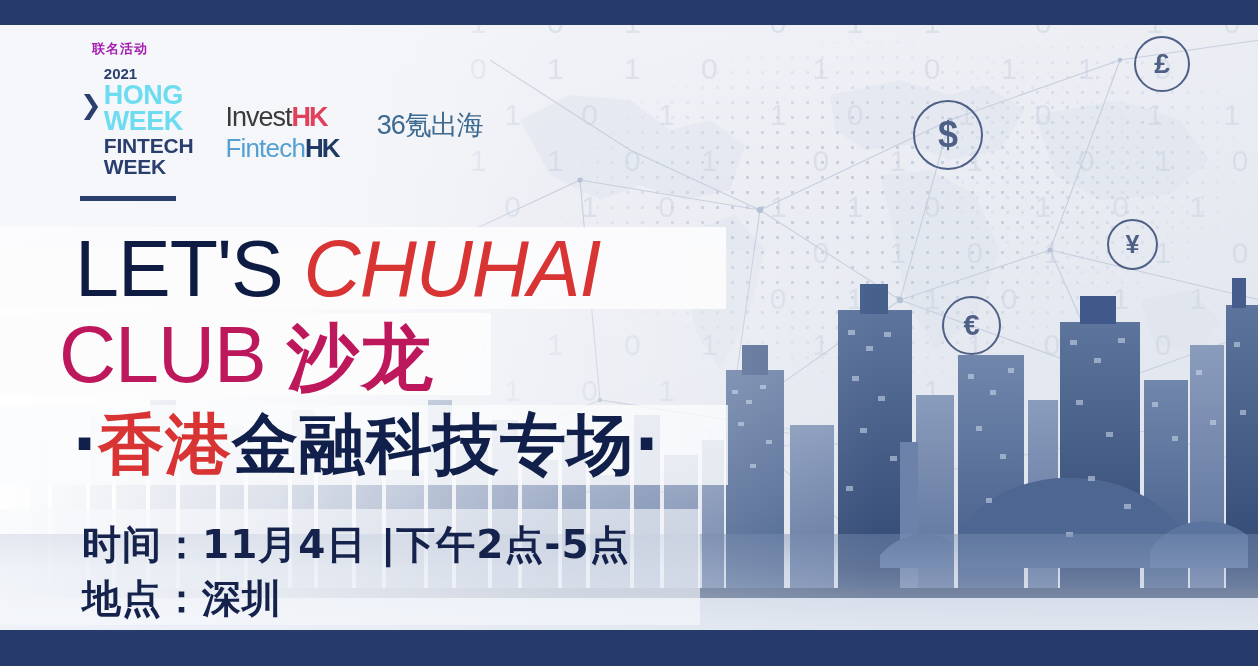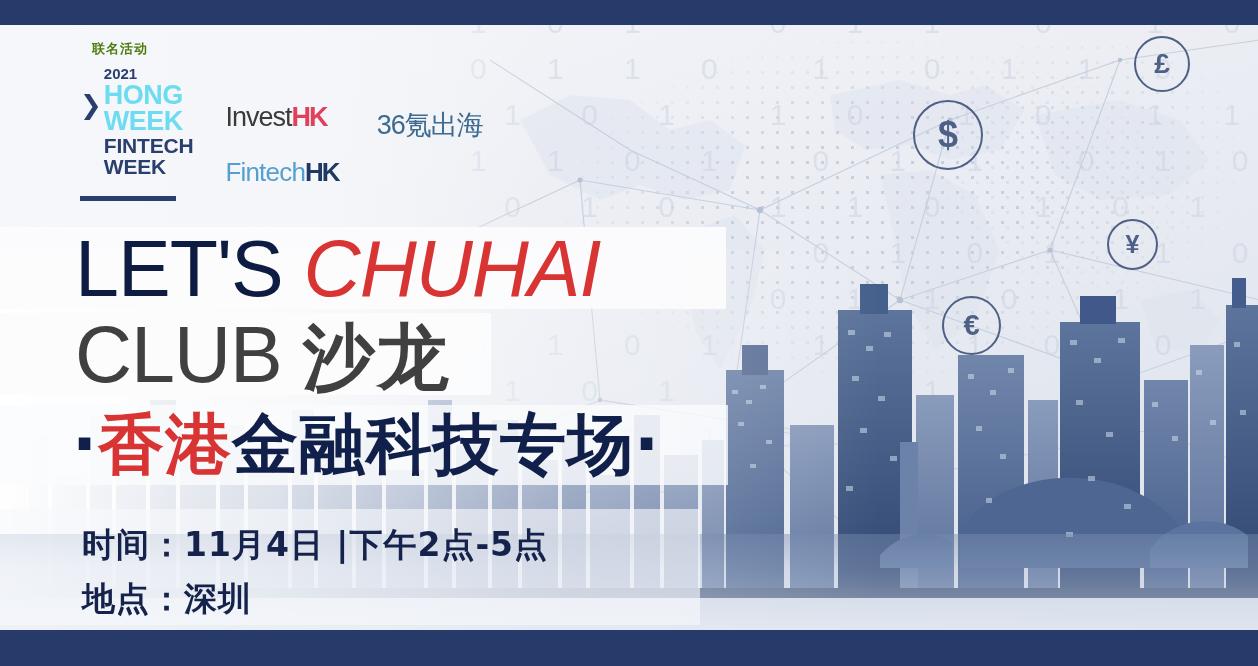--- a/index.html
+++ b/index.html
@@ -59,38 +59,38 @@
 
   
   .header-panel{
     position:absolute;left:0;top:25px;width:540px;height:205px;
     background:linear-gradient(90deg,#f6f7fa 0%,#f4f6f9 60%,rgba(240,242,247,.0) 100%);
   }
 
   
   .logo-row{position:absolute;left:80px;top:40px;}
   .cobrand{
-    font-size:13px;font-weight:bold;color:#4d7c0f;letter-spacing:1px;margin:0 0 8px 12px;
+    font-size:13px;font-weight:bold;color:#a21caf;letter-spacing:1px;margin:0 0 8px 12px;
   }
   .logos{display:flex;align-items:flex-start;}
 
   .hkfw{position:relative;display:flex;align-items:flex-start;}
   .hkfw .chev{
     color:#2b3f6e;font-size:26px;font-weight:bold;line-height:1;
     margin-top:26px;margin-right:2px;
   }
   .hkfw .stack{line-height:1;}
   .hkfw .yr{font-size:15px;font-weight:bold;color:#2b3f6e;letter-spacing:0px;display:block;margin-bottom:1px;}
   .hkfw .big{font-size:27px;font-weight:bold;color:#6ddcf0;letter-spacing:-.5px;display:block;line-height:.98;}
   .hkfw .sml{font-size:21px;font-weight:bold;color:#2b3f6e;letter-spacing:-.2px;display:block;line-height:1.02;}
 
   .ihk-col{margin-left:32px;padding-top:38px;}
   .invhk{font-size:27px;font-weight:400;color:#3b3b3b;letter-spacing:-1px;line-height:1;}
   .invhk .hk{font-weight:bold;color:#e0405a;letter-spacing:-2px;}
-  .fnhk{font-size:26px;font-weight:400;color:#55a0d0;letter-spacing:-.8px;line-height:1;margin-top:28px;}
+  .fnhk{font-size:26px;font-weight:400;color:#55a0d0;letter-spacing:-.8px;line-height:1;margin-top:4px;}
   .fnhk .hk{font-weight:bold;color:#1e3a63;letter-spacing:-2px;}
 
   .kr36{
     margin-left:38px;padding-top:46px;
     font-size:27px;font-weight:normal;color:#3d6a91;letter-spacing:-1px;line-height:1;
   }
 
   .divider{position:absolute;left:80px;top:196px;width:96px;height:5px;background:#2b3f6e;}
 
   
@@ -100,38 +100,38 @@
   .band3{left:0;top:405px;width:728px;height:80px;background:rgba(250,251,252,.80);}
   .band4{left:0;top:509px;width:700px;height:116px;background:rgba(247,249,251,.62);}
 
   .h1{
     position:absolute;left:75px;top:228px;
     font-size:79px;font-weight:400;letter-spacing:-1px;line-height:82px;
     color:#0e1c43;white-space:nowrap;
   }
   .h1 .red{color:#d83434;font-style:italic;}
   .h2{
-    position:absolute;left:75px;top:314px;
+    position:absolute;left:59px;top:314px;
     font-size:79px;font-weight:400;letter-spacing:-1px;line-height:82px;
-    color:#404040;white-space:nowrap;
+    color:#be185d;white-space:nowrap;
   }
   .h2 .cn{font-family:"DejaVu Sans",sans-serif;font-weight:bold;font-size:72px;letter-spacing:2px;}
   .h3{
     position:absolute;left:72px;top:406px;
     font-size:66px;font-weight:bold;line-height:78px;
     color:#11204a;white-space:nowrap;letter-spacing:1px;
     font-family:"DejaVu Sans",sans-serif;
   }
   .h3 .red{color:#d83434;}
 
   
   .info{
     position:absolute;left:82px;top:518px;
     font-family:"DejaVu Sans",sans-serif;
-    font-size:33px;font-weight:bold;color:#15224c;line-height:54px;
+    font-size:39px;font-weight:bold;color:#15224c;line-height:54px;
     letter-spacing:1px;white-space:nowrap;
   }
   .info .ln{display:block;}
 
   
   .coin{
     position:absolute;border:2.5px solid #4f6086;border-radius:50%;
     display:flex;align-items:center;justify-content:center;
     color:#4f6086;font-weight:bold;background:transparent;
   }

